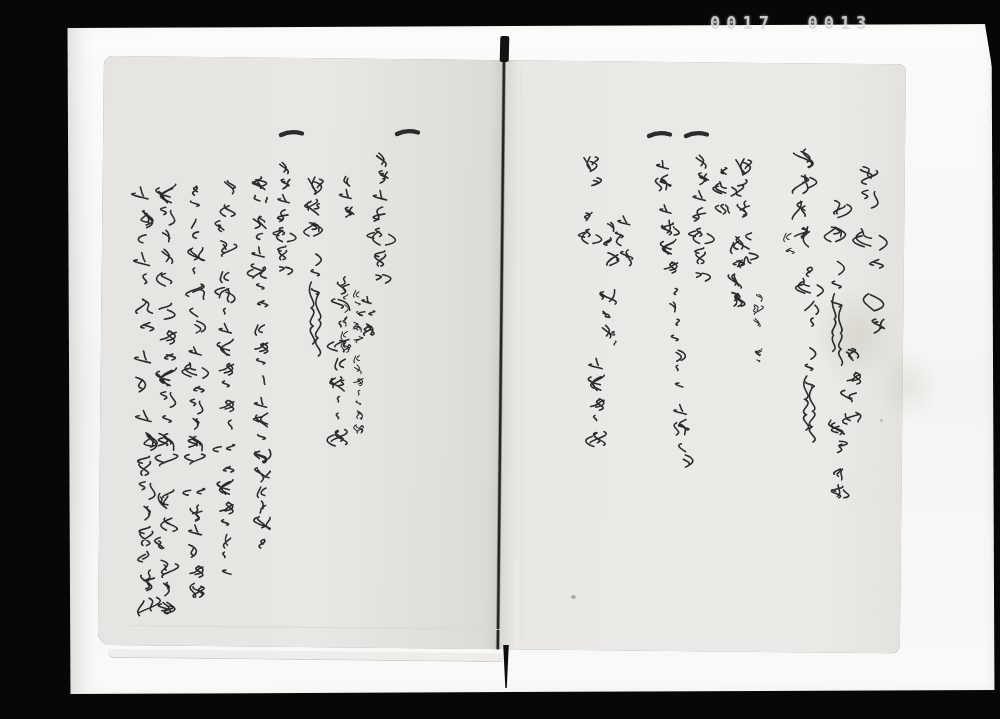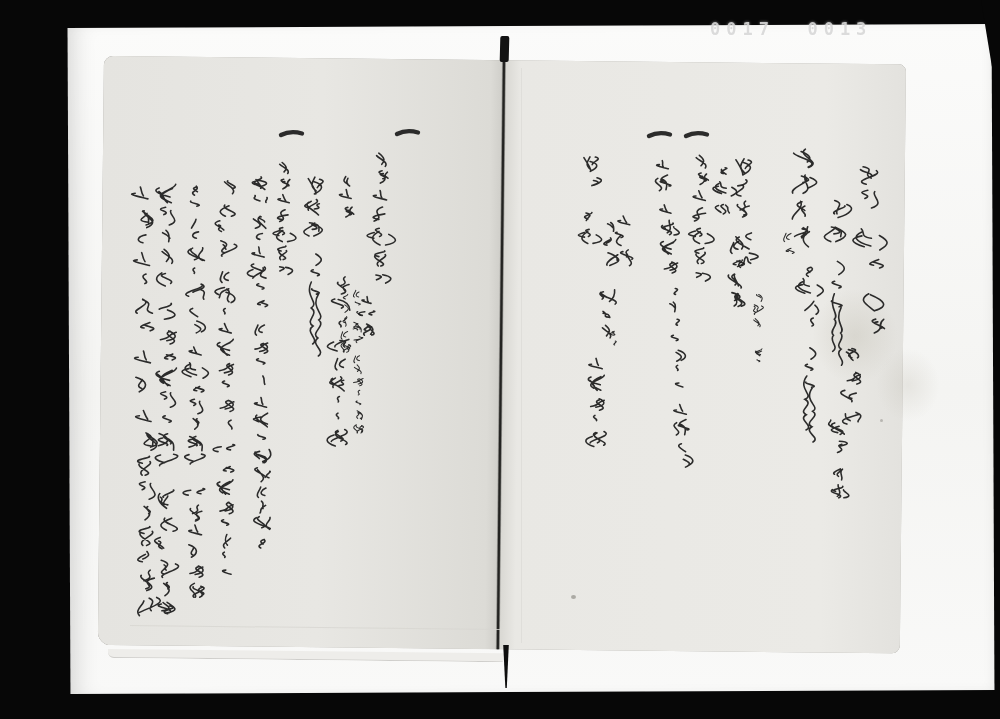--- a/index.html
+++ b/index.html
@@ -1,18 +1,18 @@
 <!DOCTYPE html>
 <html><head>
 <meta charset="utf-8">
 <style>
   html,body{margin:0;padding:0;background:#000;}
   .frame{position:relative;width:1000px;height:719px;background:#070707;overflow:hidden;
          font-family:"DejaVu Sans",sans-serif;}
-  .frame-counter{position:absolute;left:710px;top:19px;color:#d9d9d9;
+  .frame-counter{position:absolute;left:710px;top:13px;color:#d9d9d9;
          font:700 17px "DejaVu Sans Mono",monospace;letter-spacing:6px;white-space:pre;
          text-shadow:0 0 3px rgba(255,255,255,.6);opacity:.92;}
   .backing{position:absolute;left:69px;top:26px;width:924px;height:666px;
          background:linear-gradient(180deg,#fbfbfa 0%,#f4f4f2 55%,#f9f9f8 100%);
          transform:rotate(-0.25deg);
          box-shadow:inset 20px 0 24px -16px rgba(0,0,0,.16), inset -6px 0 14px -8px rgba(0,0,0,.10);}
   .corner-cut{position:absolute;left:981px;top:0;width:19px;height:116px;background:#070707;
          clip-path:polygon(0 0,100% 0,100% 100%);}
   .spread{position:absolute;left:104px;top:56px;width:802px;height:589px;
          transform:rotate(0.6deg);transform-origin:0 0;background:#e9e8e4;

